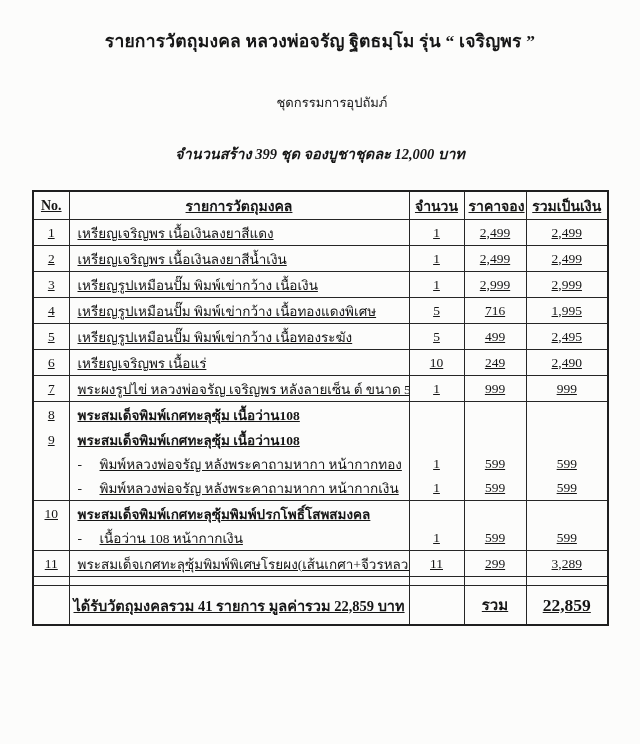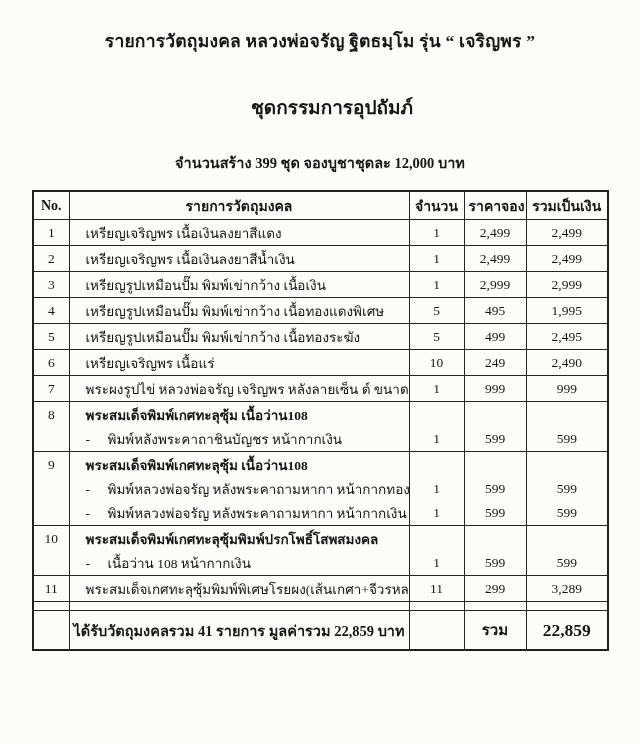--- a/index.html
+++ b/index.html
@@ -13,53 +13,55 @@
   }
   .doc-header{text-align:center;}
   .doc-title{
     padding-top:27px;
     font-size:17.5px;
     font-weight:bold;
     letter-spacing:.2px;
   }
   .doc-subtitle{
     margin-top:37px;
-    font-size:19px;
-    font-weight:bold;
+    font-size:13px;
+    font-weight:normal;
     padding-left:24px;
   }
   .doc-note{
     margin-top:29px;
     font-size:14.5px;
     font-weight:bold;
+    font-style:italic;
   }
   table.amulet{
     position:absolute;
     left:32px;top:190px;
     width:575px;
     border-collapse:collapse;
     table-layout:fixed;
     border:2px solid #1f1f1f;
+    text-decoration:underline;
   }
   col.c-no{width:36px;}
   col.c-item{width:340px;}
   col.c-qty{width:55px;}
   col.c-price{width:62px;}
   col.c-total{width:82px;}
   th,td{
     border:1px solid #262626;
     font-size:13.5px;
     padding:0 4px;
     white-space:nowrap;
     overflow:hidden;
     vertical-align:middle;
   }
   thead th{height:27px;font-size:14px;font-weight:bold;text-align:center;}
   td.c{text-align:center;}
-  td.item{text-align:left;padding-left:16px;}
+  td.item{text-align:left;padding-left:8px;}
   tr.simple td{height:25px;}
   tr.g-head td{height:25px;border-bottom:hidden;}
   tr.g-head td.item{font-weight:bold;}
   tr.g-head td.no{vertical-align:middle;}
   tr.g-mid td{height:24px;border-top:hidden;border-bottom:hidden;}
   tr.g-end td{height:24px;border-top:hidden;}
   .sub-item{padding-left:22px;}
   .dash{display:inline-block;width:12px;margin-right:10px;text-align:left;}
   tr.spacer td{height:8px;padding:0;}
   tr.summary td{height:38px;}
@@ -134,21 +136,21 @@
         <td class="c">3</td>
         <td class="item">เหรียญรูปเหมือนปั๊ม พิมพ์เข่ากว้าง เนื้อเงิน</td>
         <td class="c">1</td>
         <td class="c">2,999</td>
         <td class="c">2,999</td>
       </tr>
       <tr class="simple">
         <td class="c">4</td>
         <td class="item">เหรียญรูปเหมือนปั๊ม พิมพ์เข่ากว้าง เนื้อทองแดงพิเศษ</td>
         <td class="c">5</td>
-        <td class="c">495</td>
+        <td class="c">716</td>
         <td class="c">1,995</td>
       </tr>
       <tr class="simple">
         <td class="c">5</td>
         <td class="item">เหรียญรูปเหมือนปั๊ม พิมพ์เข่ากว้าง เนื้อทองระฆัง</td>
         <td class="c">5</td>
         <td class="c">499</td>
         <td class="c">2,495</td>
       </tr>
       <tr class="simple">
@@ -166,27 +168,20 @@
         <td class="c">999</td>
       </tr>
 
       <tr class="g-head">
         <td class="c no">8</td>
         <td class="item">พระสมเด็จพิมพ์เกศทะลุซุ้ม เนื้อว่าน108</td>
         <td></td>
         <td></td>
         <td></td>
       </tr>
-      <tr class="g-end">
-        <td></td>
-        <td class="item sub-item"><span class="dash">-</span><span>พิมพ์หลังพระคาถาชินบัญชร หน้ากากเงิน</span></td>
-        <td class="c">1</td>
-        <td class="c">599</td>
-        <td class="c">599</td>
-      </tr>
 
       <tr class="g-head">
         <td class="c no">9</td>
         <td class="item">พระสมเด็จพิมพ์เกศทะลุซุ้ม เนื้อว่าน108</td>
         <td></td>
         <td></td>
         <td></td>
       </tr>
       <tr class="g-mid">
         <td></td>

